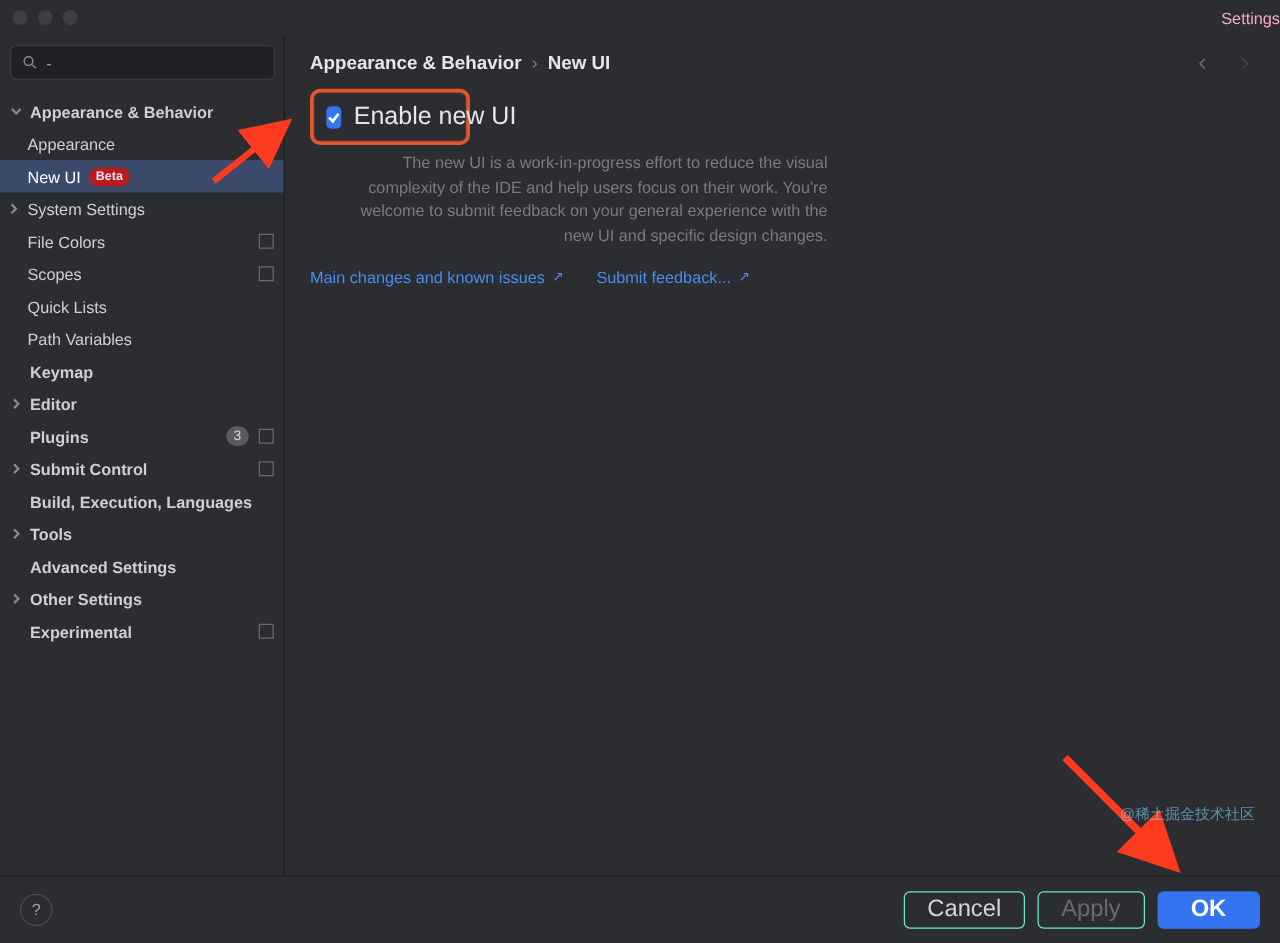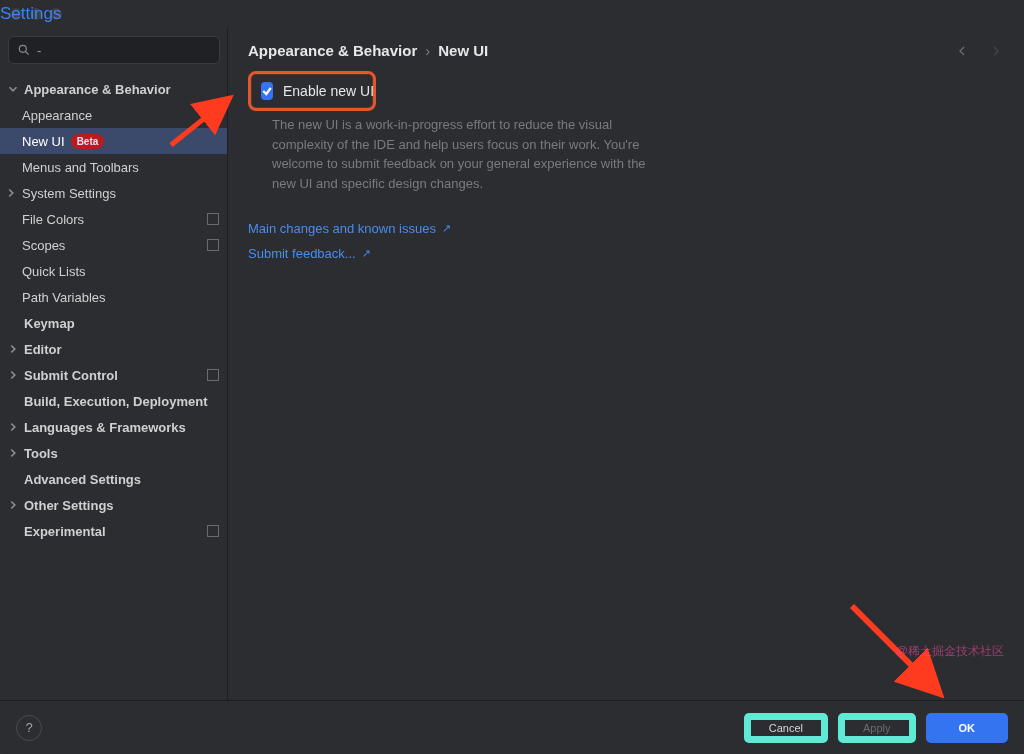--- a/index.html
+++ b/index.html
@@ -1,21 +1,21 @@
 <!DOCTYPE html>
 <html><head>
 <meta charset="utf-8">
 <style>
   * { box-sizing: border-box; margin: 0; padding: 0; }
   html, body { width: 1024px; height: 754px; overflow: hidden; font-family: -apple-system, "Helvetica Neue", Arial, sans-serif; font-size: 13px; color: #d5d6d8; background: #2b2d30; }
   .window { width: 100%; height: 100%; display: flex; flex-direction: column; background: #2b2d30; border-radius: 8px; }
   .titlebar { height: 28px; display: flex; align-items: center; padding: 0 10px; position: relative; }
   .traffic-lights { display: flex; gap: 8px; }
   .traffic-dot { width: 12px; height: 12px; border-radius: 50%; background: #3e3f42; }
-  .title { position: absolute; left: 0; right: 0; text-align: left; color: #3b82f6; font-size: 17px; pointer-events: none; }
+  .title { position: absolute; left: 0; right: 0; text-align: right; color: #f9a8d4; font-size: 13px; pointer-events: none; }
   .body { flex: 1; display: flex; min-height: 0; }
   .sidebar { width: 228px; background: #2b2d30; border-right: 1px solid #1e1f22; display: flex; flex-direction: column; }
   .search-wrap { padding: 8px 8px 10px 8px; }
   .search { display: flex; align-items: center; gap: 6px; height: 28px; background: #202124; border: 1px solid #3a3b3e; border-radius: 5px; padding: 0 8px; color: #8a8b8e; width: 212px; }
   .search svg { width: 14px; height: 14px; fill: none; stroke: #8a8b8e; stroke-width: 2; }
   .tree { flex: 1; overflow: auto; padding-top: 2px; }
   .node { display: flex; align-items: center; height: 26px; padding-right: 8px; cursor: default; color: #cfd0d2; }
   .node .chev { width: 14px; height: 14px; flex: 0 0 14px; margin: 0 4px 0 4px; stroke: #8a8b8e; stroke-width: 2; fill: none; visibility: hidden; }
   .node.hasChildren .chev { visibility: visible; }
   .node .label { flex: 0 1 auto; white-space: nowrap; }
@@ -31,34 +31,34 @@
   .main { flex: 1; display: flex; flex-direction: column; min-width: 0; }
   .main-header { display: flex; align-items: center; padding: 14px 20px 12px 20px; }
   .breadcrumb { display: flex; align-items: center; gap: 8px; font-size: 15px; font-weight: 700; color: #e6e7e9; }
   .breadcrumb .sep { color: #7a7b7e; font-weight: 400; }
   .nav-arrows { margin-left: auto; display: flex; gap: 18px; color: #6a6b6e; }
   .nav-arrows svg { width: 16px; height: 16px; stroke: currentColor; stroke-width: 2; fill: none; }
   .content { padding: 0 20px; flex: 1; position: relative; }
   .checkbox-row { display: flex; align-items: center; gap: 10px; padding: 8px 10px; border: 3px solid #e4572e; border-radius: 8px; width: 128px; background: transparent; box-shadow: inset 0 0 0 1px rgba(228,87,46,.2); margin-bottom: 2px; }
   .checkbox { width: 18px; height: 18px; border-radius: 4px; background: #3574f0; display: flex; align-items: center; justify-content: center; }
   .checkbox svg { width: 12px; height: 12px; stroke: #fff; stroke-width: 3; fill: none; }
-  .check-label { color: #e6e7e9; font-size: 14px; white-space: nowrap; }
-  .desc { color: #7a7b7e; line-height: 1.5; max-width: 390px; margin: 4px 0 28px 24px; font-size: 13px; }
-  .links { display: flex; flex-direction: column; gap: 10px; margin-top: 8px; }
+  .check-label { color: #e6e7e9; font-size: 20px; white-space: nowrap; }
+  .desc { color: #7a7b7e; line-height: 1.5; max-width: 390px; margin: 4px 0 16px 24px; font-size: 13px; text-align: right; }
+  .links { display: flex; gap: 26px; margin-top: 8px; }
   .link { color: #4a8cf0; display: inline-flex; align-items: center; gap: 6px; cursor: pointer; }
   .link .ext { font-size: 11px; }
   .arrow-annot { position: absolute; pointer-events: none; }
 
   .footer { height: 54px; border-top: 1px solid #1e1f22; display: flex; align-items: center; padding: 0 16px; }
   .help-btn { width: 26px; height: 26px; border: 1px solid #4a4b4e; border-radius: 50%; display: flex; align-items: center; justify-content: center; color: #a0a1a4; cursor: pointer; }
   .footer .spacer { flex: 1; }
-  .btn { height: 30px; padding: 0 18px; border-radius: 5px; border: 7px solid #5eead4; background: transparent; color: #d5d6d8; font-size: 11px; margin-left: 10px; cursor: pointer; }
+  .btn { height: 30px; padding: 0 18px; border-radius: 5px; border: 1px solid #5eead4; background: transparent; color: #d5d6d8; font-size: 19px; margin-left: 10px; cursor: pointer; }
   .btn.primary { background: #3574f0; border-color: #3574f0; color: #fff; font-weight: 600; padding: 0 26px; }
   .btn.disabled { color: #6a6b6e; cursor: default; text-align: right; }
-  .watermark { position: absolute; right: 20px; bottom: 40px; color: #ec4899; font-size: 12px; opacity: .6; pointer-events: none; }
+  .watermark { position: absolute; right: 20px; bottom: 40px; color: #7dd3fc; font-size: 12px; opacity: .6; pointer-events: none; }
 </style>
 </head>
 <body>
 
 <div class="window">
   <div class="titlebar">
     <div class="traffic-lights">
       <div class="traffic-dot"></div>
       <div class="traffic-dot"></div>
       <div class="traffic-dot"></div>
@@ -93,27 +93,20 @@
             <span class="spacer"></span>
           </div>
           <div class="node indent-1 sel">
             <svg class="chev" viewBox="0 0 16 16">
               <polyline points="6,4 10,8 6,12"></polyline>
             </svg>
             <span class="label">New UI</span>
             <span class="badge-beta">Beta</span>
             <span class="spacer"></span>
           </div>
-          <div class="node indent-1">
-            <svg class="chev" viewBox="0 0 16 16">
-              <polyline points="6,4 10,8 6,12"></polyline>
-            </svg>
-            <span class="label">Menus and Toolbars</span>
-            <span class="spacer"></span>
-          </div>
           <div class="node indent-1 hasChildren">
             <svg class="chev" viewBox="0 0 16 16">
               <polyline points="6,4 10,8 6,12"></polyline>
             </svg>
             <span class="label">System Settings</span>
             <span class="spacer"></span>
           </div>
           <div class="node indent-1">
             <svg class="chev" viewBox="0 0 16 16">
               <polyline points="6,4 10,8 6,12"></polyline>
@@ -151,40 +144,42 @@
             <span class="label">Keymap</span>
             <span class="spacer"></span>
           </div>
           <div class="node indent-0 bold hasChildren">
             <svg class="chev" viewBox="0 0 16 16">
               <polyline points="6,4 10,8 6,12"></polyline>
             </svg>
             <span class="label">Editor</span>
             <span class="spacer"></span>
           </div>
+          <div class="node indent-0 bold">
+            <svg class="chev" viewBox="0 0 16 16">
+              <polyline points="6,4 10,8 6,12"></polyline>
+            </svg>
+            <span class="label">Plugins</span>
+            <span class="spacer"></span>
+            <span class="badge-count">3</span>
+            <span class="control-icon"></span>
+          </div>
           <div class="node indent-0 bold hasChildren">
             <svg class="chev" viewBox="0 0 16 16">
               <polyline points="6,4 10,8 6,12"></polyline>
             </svg>
             <span class="label">Submit Control</span>
             <span class="spacer"></span>
             <span class="control-icon"></span>
           </div>
           <div class="node indent-0 bold">
             <svg class="chev" viewBox="0 0 16 16">
               <polyline points="6,4 10,8 6,12"></polyline>
             </svg>
-            <span class="label">Build, Execution, Deployment</span>
-            <span class="spacer"></span>
-          </div>
-          <div class="node indent-0 bold hasChildren">
-            <svg class="chev" viewBox="0 0 16 16">
-              <polyline points="6,4 10,8 6,12"></polyline>
-            </svg>
-            <span class="label">Languages &amp; Frameworks</span>
+            <span class="label">Build, Execution, Languages</span>
             <span class="spacer"></span>
           </div>
           <div class="node indent-0 bold hasChildren">
             <svg class="chev" viewBox="0 0 16 16">
               <polyline points="6,4 10,8 6,12"></polyline>
             </svg>
             <span class="label">Tools</span>
             <span class="spacer"></span>
           </div>
           <div class="node indent-0 bold">

